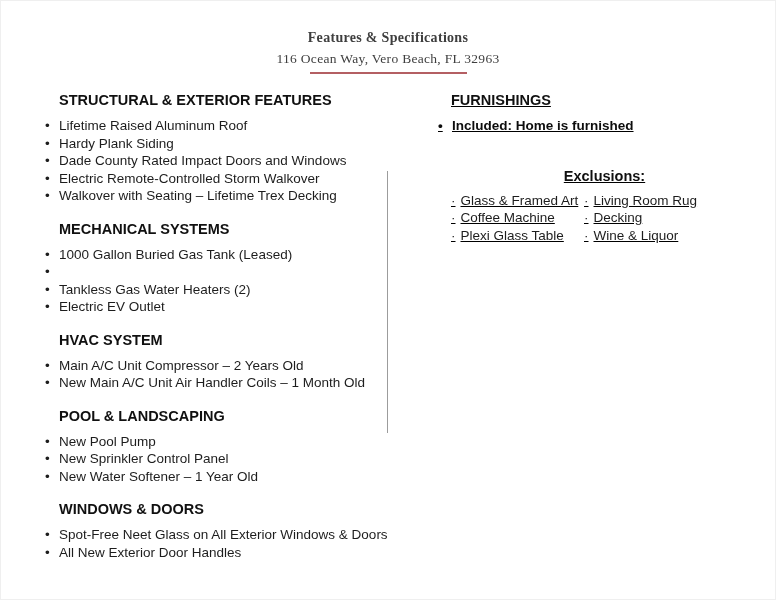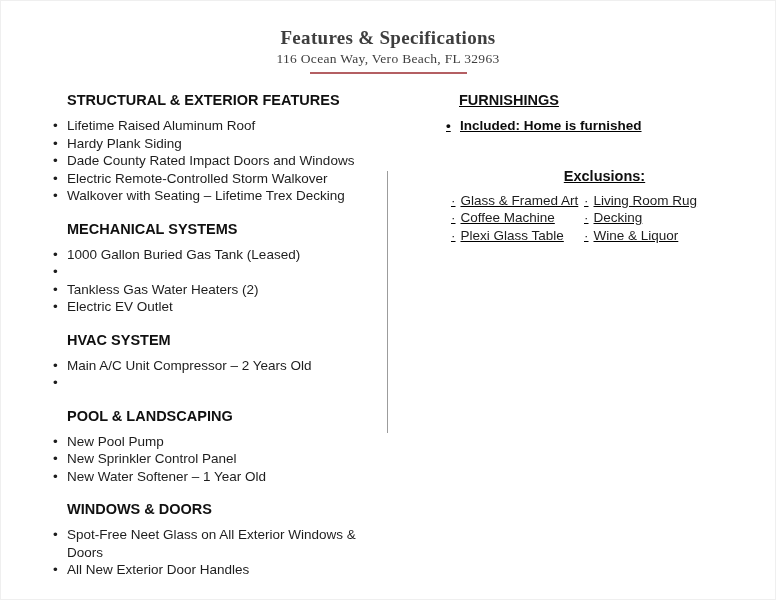--- a/index.html
+++ b/index.html
@@ -9,35 +9,35 @@
     background:#ffffff;
     border:1px solid #efefef;
     box-sizing:border-box;
     font-family:"Liberation Sans",sans-serif;
     overflow:hidden;
   }
   
   .header{position:absolute;top:26px;left:0;width:100%;text-align:center;}
   .title{
     font-family:"Liberation Serif",serif;
-    font-weight:bold;font-size:19px;line-height:21px;
+    font-weight:bold;font-size:14px;line-height:21px;
     color:#3e3e3e;letter-spacing:.3px;
   }
   .subtitle{
     font-family:"Liberation Serif",serif;
     font-weight:normal;font-size:13.5px;line-height:18px;
     color:#3e3e3e;letter-spacing:.3px;margin-top:2px;
   }
   .rule{width:157px;height:2px;background:#b45f63;margin:4px auto 0;}
   
   .left-col{position:absolute;left:44px;top:91px;width:346px;}
   .right-col{position:absolute;left:437px;top:91px;width:320px;text-decoration:underline;}
   .divider{position:absolute;left:386px;top:170px;width:1px;height:262px;background:#9c9c9c;}
   
-  .section{margin:0 0 16px 8px;}
+  .section{margin:0 0 16px 0;}
   .sec-head{
     margin:0 0 8px 14px;
     font-size:14.5px;line-height:17px;font-weight:bold;color:#101010;
   }
   ul.blist{list-style:none;margin:0;padding:0;}
   ul.blist li{display:flex;font-size:13.5px;line-height:17.5px;color:#1d1d1d;}
   .marker{width:14px;flex:none;}
   .bold-item{font-weight:bold;color:#0d0d0d;}
   
   .excl-head{margin:33px 0 7px 13px;font-size:14.5px;line-height:17px;font-weight:bold;color:#101010;text-align:center;}
@@ -110,20 +110,21 @@
 
     <div class="section">
       <h3 class="sec-head">HVAC SYSTEM</h3>
       <ul class="blist">
         <li>
             <span class="marker">•</span>
             <span>Main A/C Unit Compressor – 2 Years Old</span>
           </li>
         <li>
             <span class="marker">•</span>
+            <span>New Main A/C Unit Air Handler Coils – 1 Month Old</span>
           </li>
       </ul>
     </div>
 
     <div class="section">
       <h3 class="sec-head">POOL &amp; LANDSCAPING</h3>
       <ul class="blist">
         <li>
             <span class="marker">•</span>
             <span>New Pool Pump</span>

